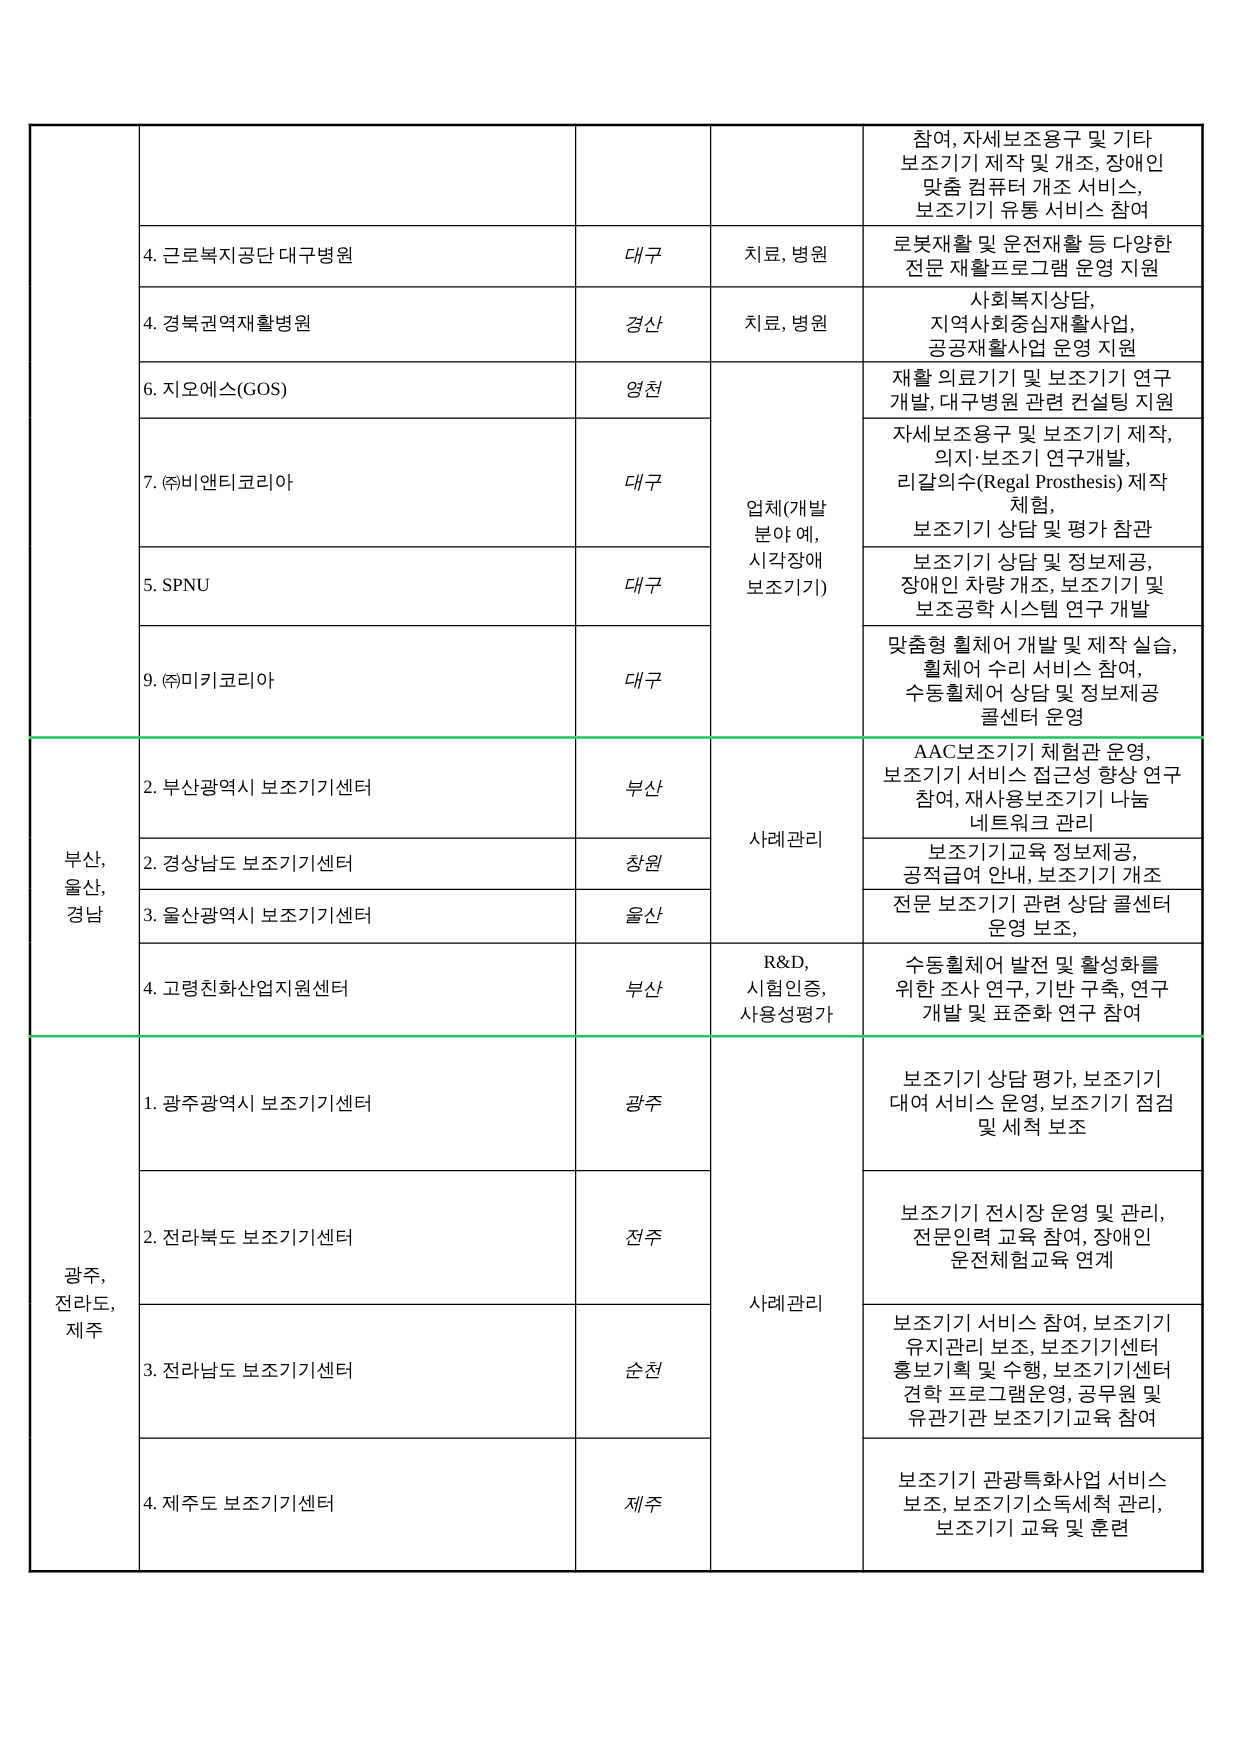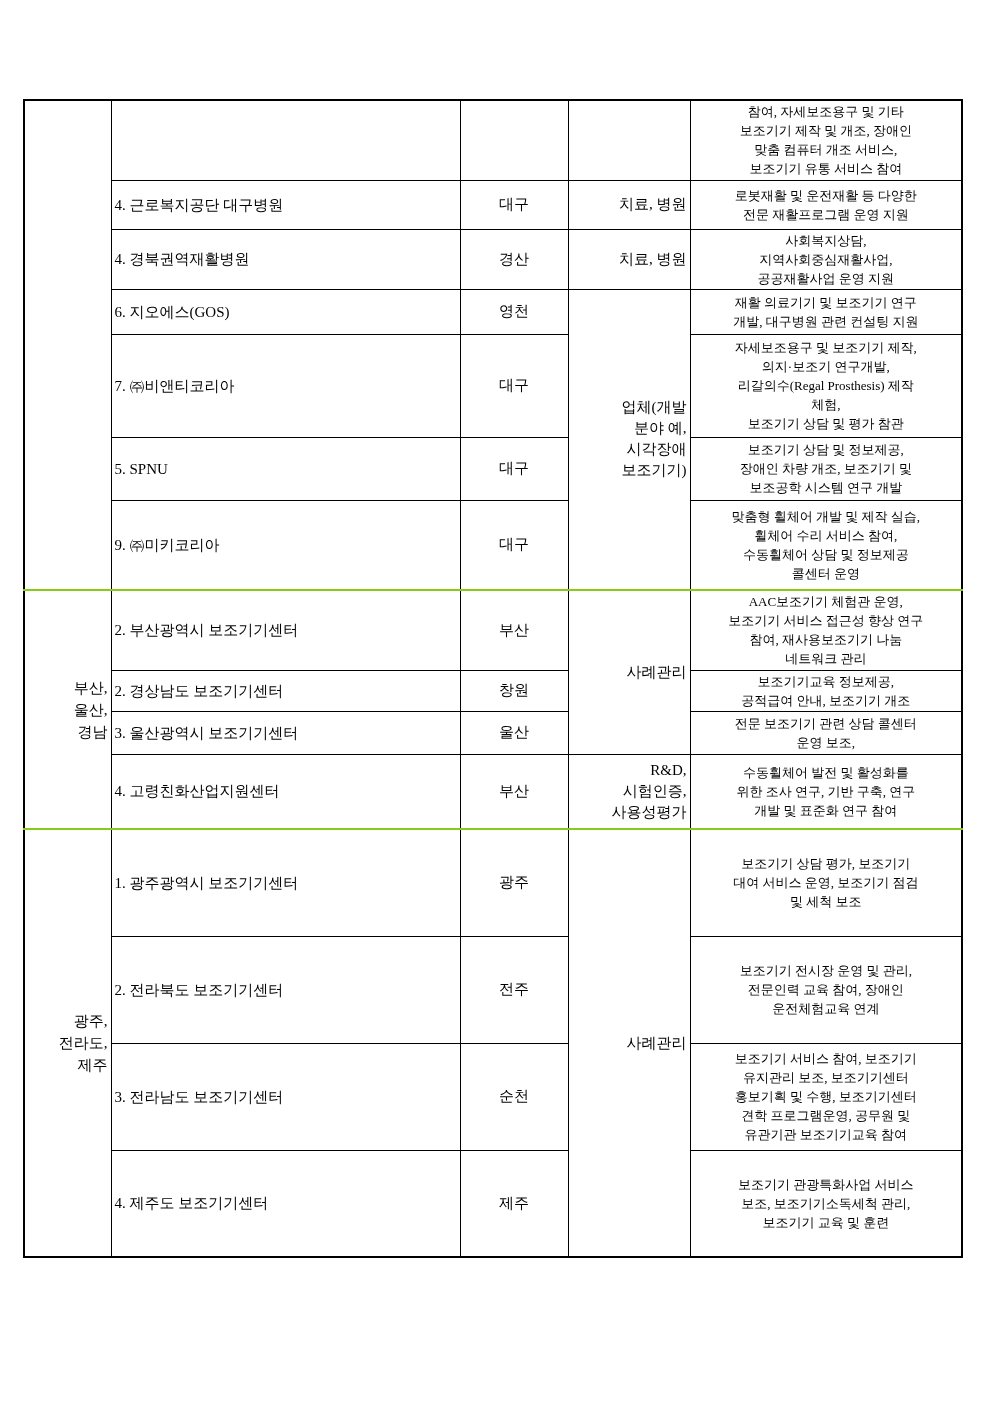--- a/index.html
+++ b/index.html
@@ -24,45 +24,46 @@
     border: 2px solid #000000;
   }
   table.doc-table td {
     border: 1px solid #000000;
     vertical-align: middle;
     overflow: hidden;
     white-space: pre-line;
     padding: 1px 3px;
   }
   tr.group-sep td {
-    border-top: 2px solid #84cc16;
+    border-top: 2px solid #22c55e;
   }
   td.region {
-    text-align: right;
+    text-align: center;
     font-size: 15px;
     line-height: 22px;
   }
   td.org-name {
     text-align: left;
     font-size: 15px;
     padding-left: 5px;
     line-height: 20px;
   }
   td.city {
     text-align: center;
     font-size: 15px;
+    font-style: italic;
   }
   td.category {
-    text-align: right;
+    text-align: center;
     font-size: 15px;
     line-height: 21px;
   }
   td.desc {
     text-align: center;
-    font-size: 13px;
+    font-size: 16px;
     line-height: 19px;
     padding: 2px 4px;
   }
 </style>
 </head>
 <body>
 
 <table class="doc-table">
   <colgroup>
     <col style="width:87px">

